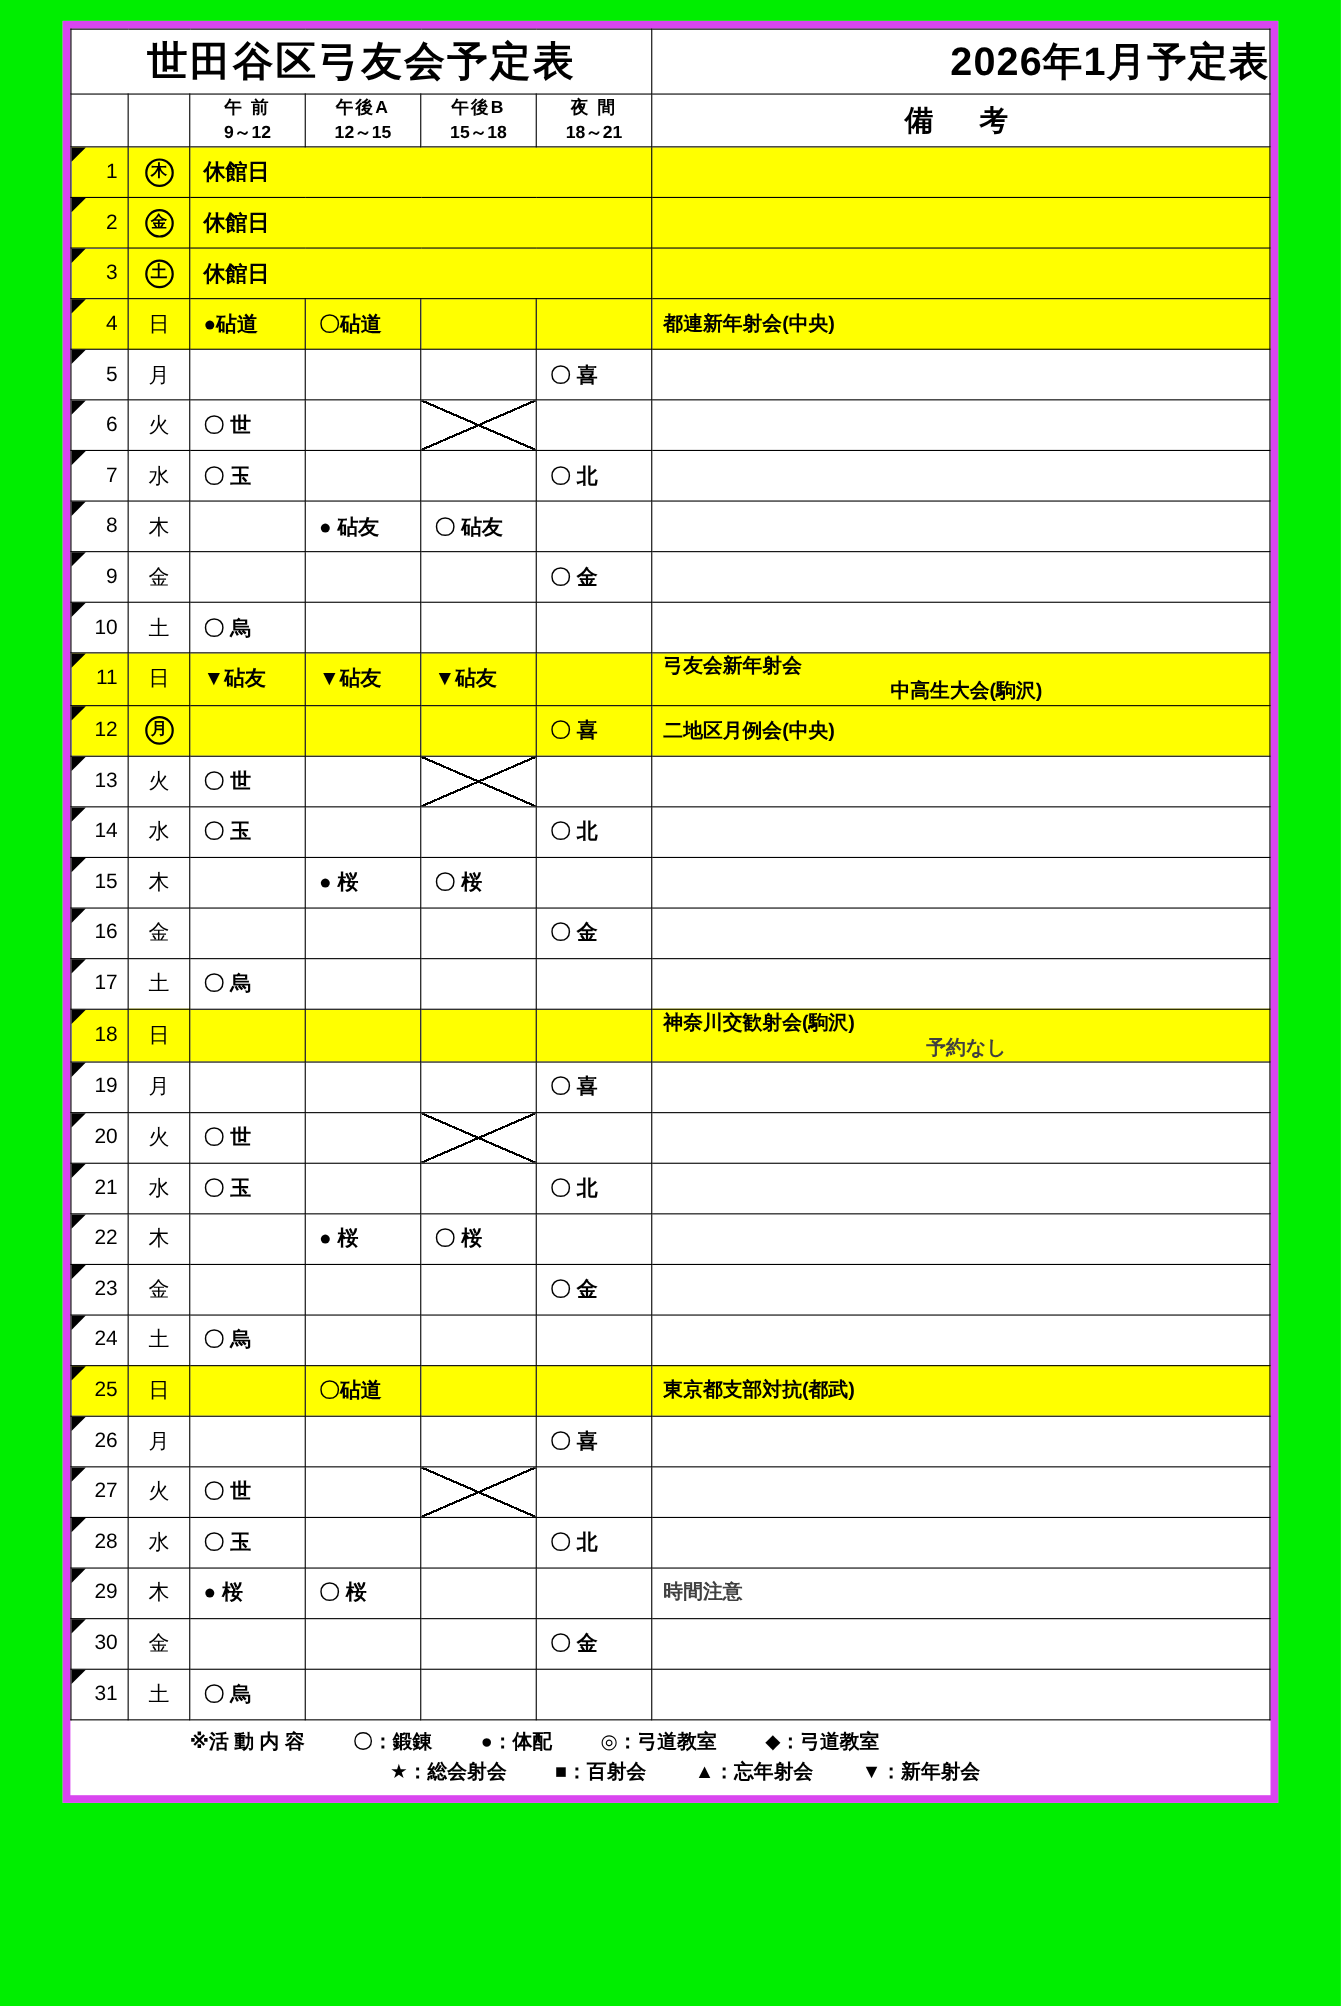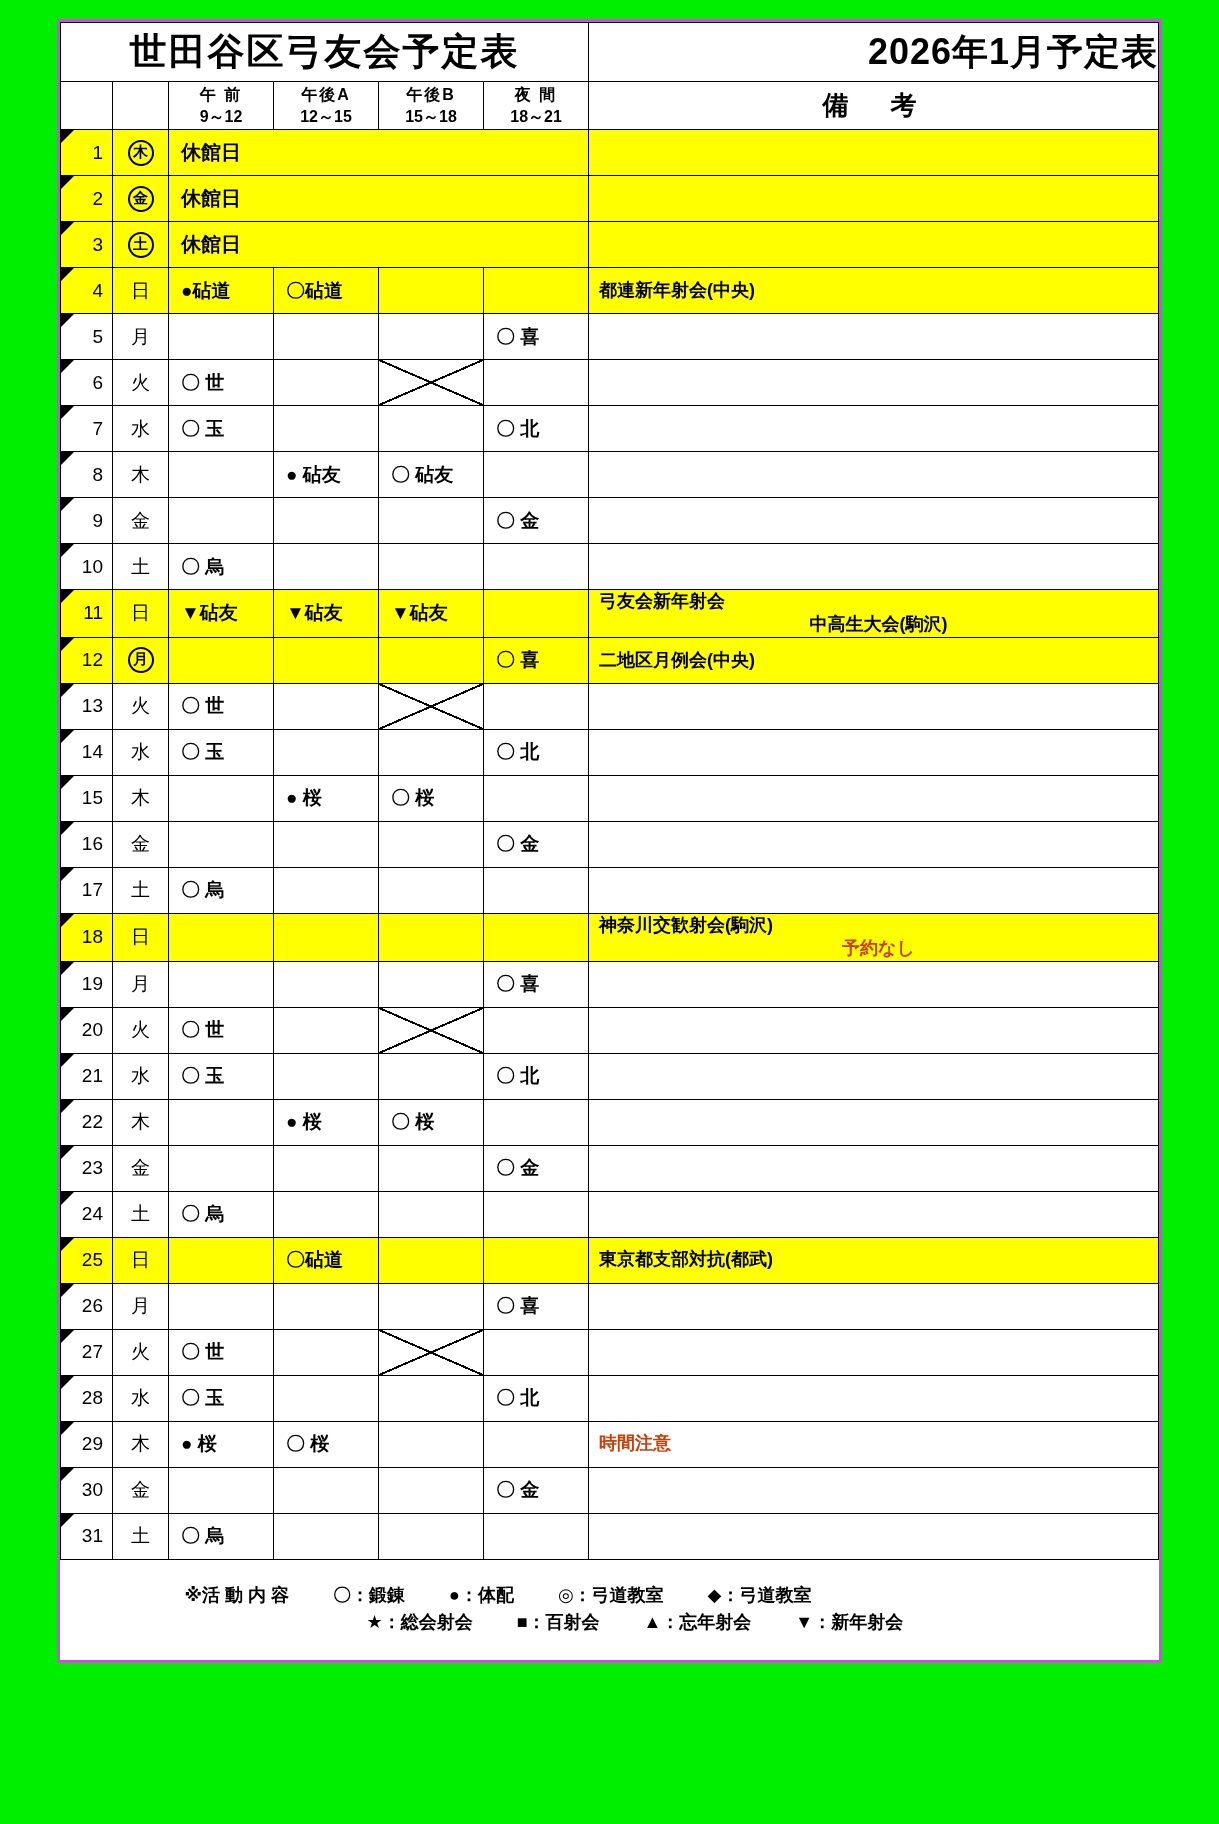--- a/index.html
+++ b/index.html
@@ -7,21 +7,21 @@
     width:1219px;height:1824px;
     background:#00ee00;
     font-family:"Liberation Sans","DejaVu Sans",sans-serif;
     overflow:hidden;
   }
   .sheet{
     position:absolute;
     left:57px;top:19px;
     width:1105px;
     background:#ffffff;
-    border:3px solid #d946ef;
+    border:7px solid #d946ef;
     box-sizing:border-box;
   }
   table{border-collapse:collapse;width:100%;table-layout:fixed;}
   td,th{border:1px solid #000;padding:0;margin:0;}
 
   
   col.c-num{width:52px;}
   col.c-dow{width:56px;}
   col.c-am{width:105px;}
   col.c-pa{width:105px;}
@@ -62,21 +62,21 @@
   td.slot{
     font-size:19px;font-weight:bold;vertical-align:middle;
     padding-left:12px;
     position:relative;
   }
   td.note{
     font-size:18px;font-weight:bold;vertical-align:middle;
     padding-left:10px;line-height:1.3;
   }
   .yellow{background:#ffff00;}
-  .red{color:#c2410c;}
+  .red{color:#404040;}
   .closed{
     font-size:20px;font-weight:bold;
     padding-left:12px;
   }
   .circ{
     display:inline-block;
     border:2px solid #000;border-radius:50%;
     width:22px;height:22px;line-height:19px;
     text-align:center;font-size:15px;font-weight:bold;
     vertical-align:middle;
@@ -92,21 +92,21 @@
   td.cross{position:relative;}
   td.cross .x1,td.cross .x2{
     position:absolute;left:0;top:0;right:0;bottom:0;
   }
   td.cross .x1{background:linear-gradient(to top right,transparent calc(50% - 1px),#000 calc(50% - 1px),#000 calc(50% + 1px),transparent calc(50% + 1px));}
   td.cross .x2{background:linear-gradient(to bottom right,transparent calc(50% - 1px),#000 calc(50% - 1px),#000 calc(50% + 1px),transparent calc(50% + 1px));}
 
   .legend{
     border-top:1px solid #000;
   }
-  .legend td{border:none;padding:16px;}
+  .legend td{border:none;padding:0;}
   .legend-wrap{
     padding:6px 0 8px 0;
     font-size:18px;font-weight:bold;
   }
   .legend-line{
     display:flex;
     justify-content:flex-start;
     padding-left:108px;
     line-height:1.5;
   }

